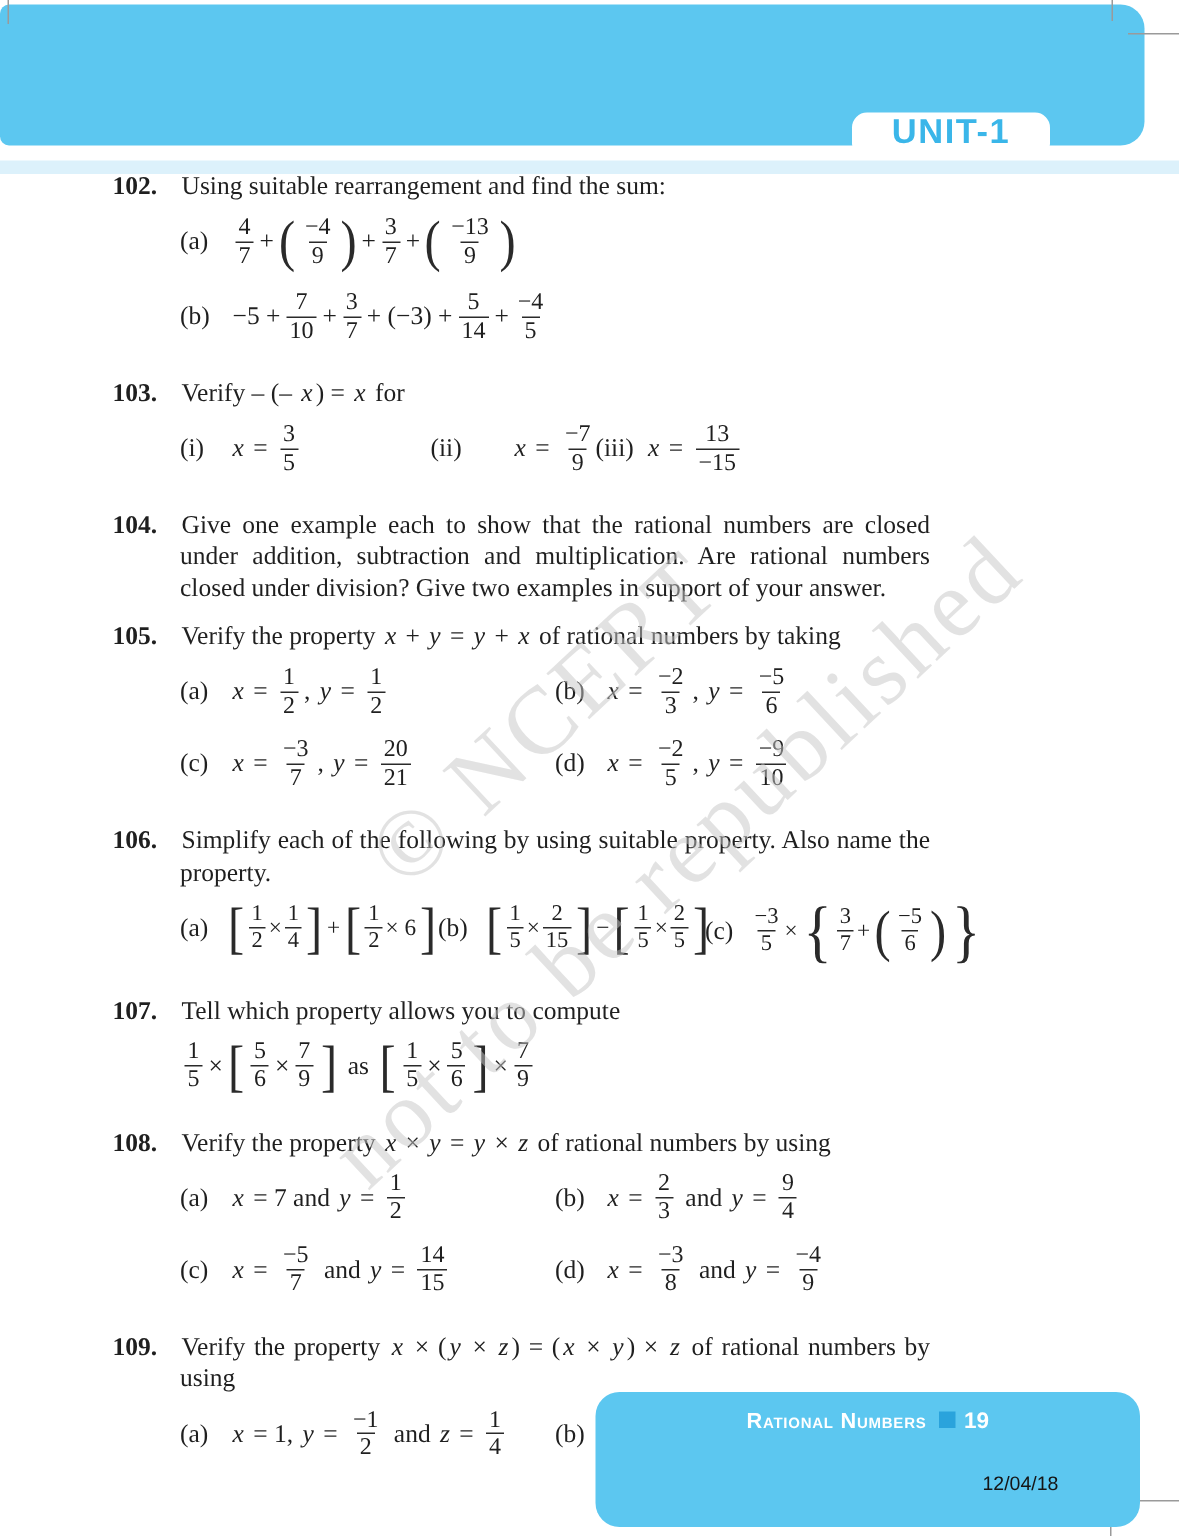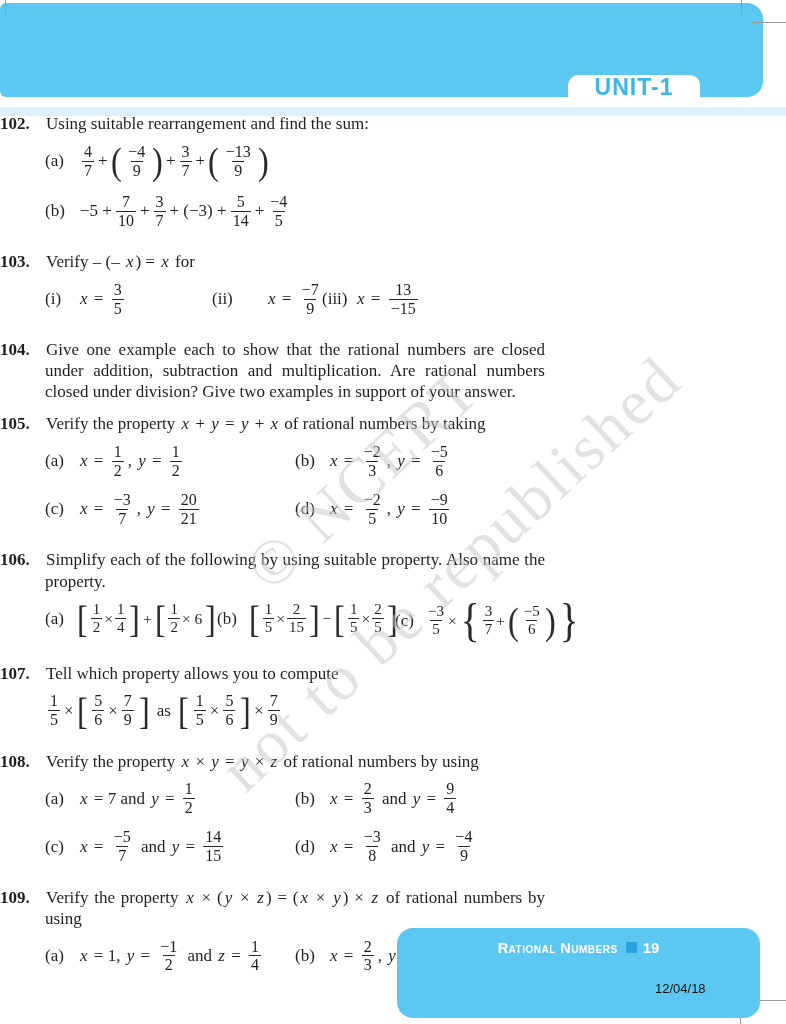--- a/index.html
+++ b/index.html
@@ -18,21 +18,21 @@
   
   .crop{position:absolute;background:#9a9a9a;}
 
   
   .wm{position:absolute;font-family:"Liberation Serif",serif;color:#c6c6c6;opacity:.5;
       transform:rotate(-43deg);letter-spacing:3px;white-space:nowrap;pointer-events:none;z-index:5;}
   .wm1{font-size:64px;left:217px;top:442px;}
   .wm2{font-size:64px;left:150px;top:537px;}
 
   
-  #content{position:absolute;top:113px;left:0;right:0;z-index:2;}
+  #content{position:absolute;top:113px;left:0;right:0;padding-left:75px;z-index:2;}
   .question{display:flex;margin-bottom:11px;}
   .qnum{width:45px;font-weight:bold;font-size:17px;flex:none;line-height:1.24;}
   .qbody{width:500px;}
   .qtitle{font-size:17px;line-height:1.24;text-align:justify;}
   .qtitle .mi{font-style:italic;}
   .qtitle span{white-space:pre-wrap;}
 
   .block{margin:6px 0 8px;}
   .part{display:inline-flex;align-items:center;}
   .stack .part{display:flex;}

